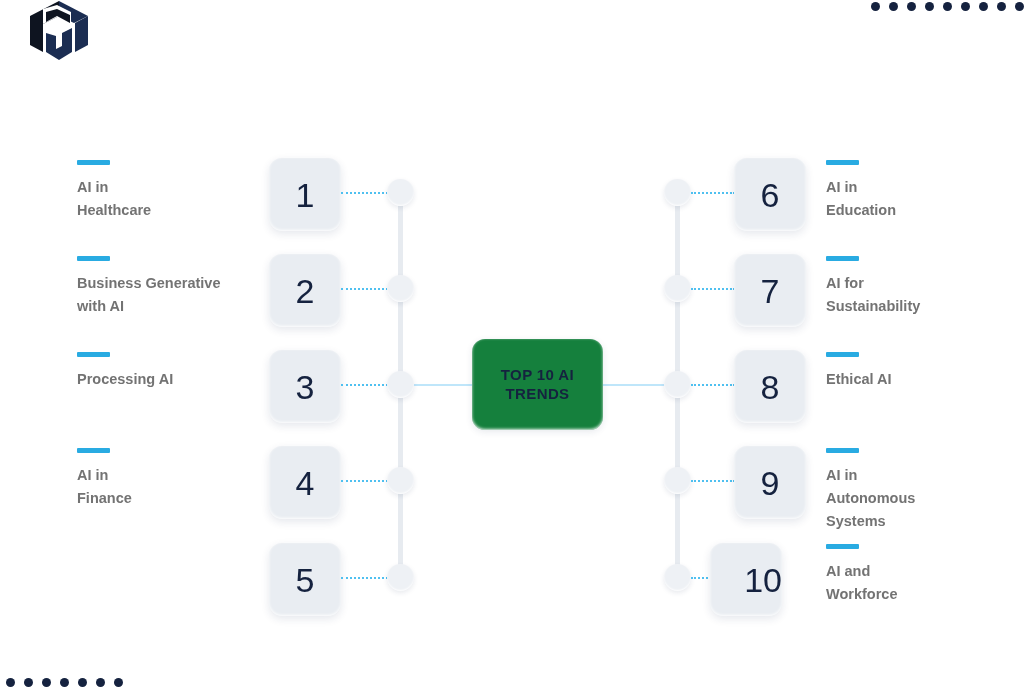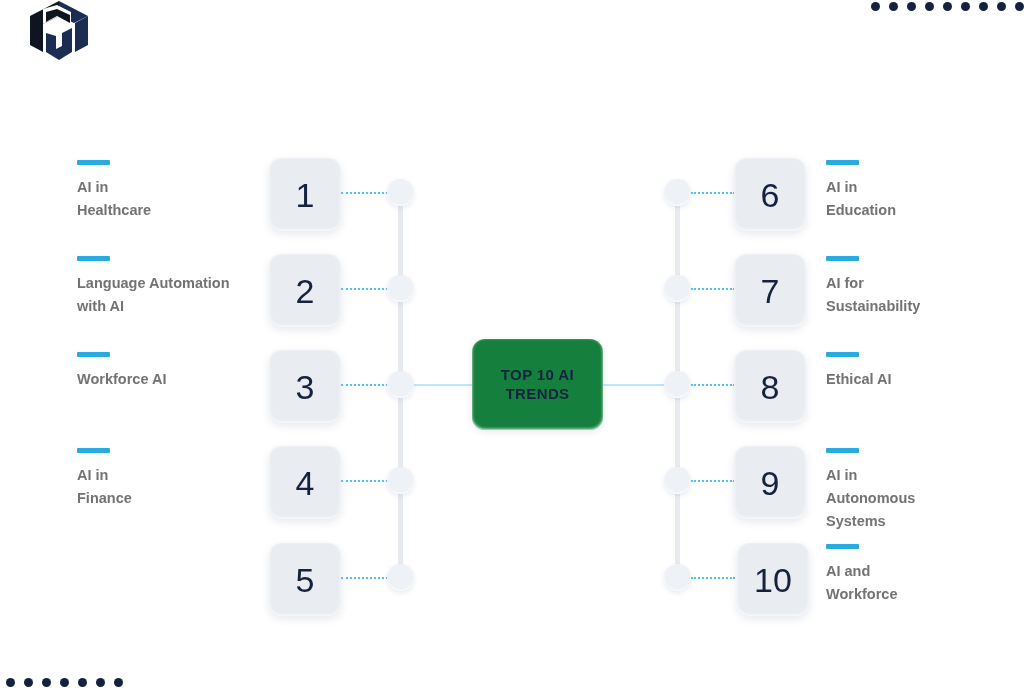--- a/index.html
+++ b/index.html
@@ -209,32 +209,32 @@
 Healthcare</div>
   </div>
 
   <div class="tile" style="left:269px; top:254px;">
     <span class="tile-num">2</span>
   </div>
   <div class="connector" style="left:341px; top:288px; width:47px;"></div>
   <div class="node" style="left:387px; top:275px;"></div>
   <div class="label-block label-left" style="top:256px; width:205px;">
     <div class="accent-bar"></div>
-    <div class="label-text" style="white-space: pre-line;">Language Automation
+    <div class="label-text" style="white-space: pre-line;">Business Generative
 with AI</div>
   </div>
 
   <div class="tile" style="left:269px; top:350px;">
     <span class="tile-num">3</span>
   </div>
   <div class="connector" style="left:341px; top:384px; width:47px;"></div>
   <div class="node" style="left:387px; top:371px;"></div>
   <div class="label-block label-left" style="top:352px;">
     <div class="accent-bar"></div>
-    <div class="label-text" style="white-space: pre-line;">Workforce AI</div>
+    <div class="label-text" style="white-space: pre-line;">Processing AI</div>
   </div>
 
   <div class="tile" style="left:269px; top:446px;">
     <span class="tile-num">4</span>
   </div>
   <div class="connector" style="left:341px; top:480px; width:47px;"></div>
   <div class="node" style="left:387px; top:467px;"></div>
   <div class="label-block label-left" style="top:448px;">
     <div class="accent-bar"></div>
     <div class="label-text" style="white-space: pre-line;">AI in
@@ -290,21 +290,21 @@
   </div>
   <div class="label-block label-right" style="top:448px;">
     <div class="accent-bar"></div>
     <div class="label-text" style="white-space: pre-line;">AI in
 Autonomous
 Systems</div>
   </div>
 
   <div class="node" style="left:664px; top:564px;"></div>
   <div class="connector" style="left:691px; top:577px; width:44px;"></div>
-  <div class="tile" style="left:737px; top:543px;">
+  <div class="tile" style="left:710px; top:543px;justify-content:flex-end;">
     <span class="tile-num">10</span>
   </div>
   <div class="label-block label-right" style="top:544px;">
     <div class="accent-bar"></div>
     <div class="label-text" style="white-space: pre-line;">AI and
 Workforce</div>
   </div>
 
 </div>
 

